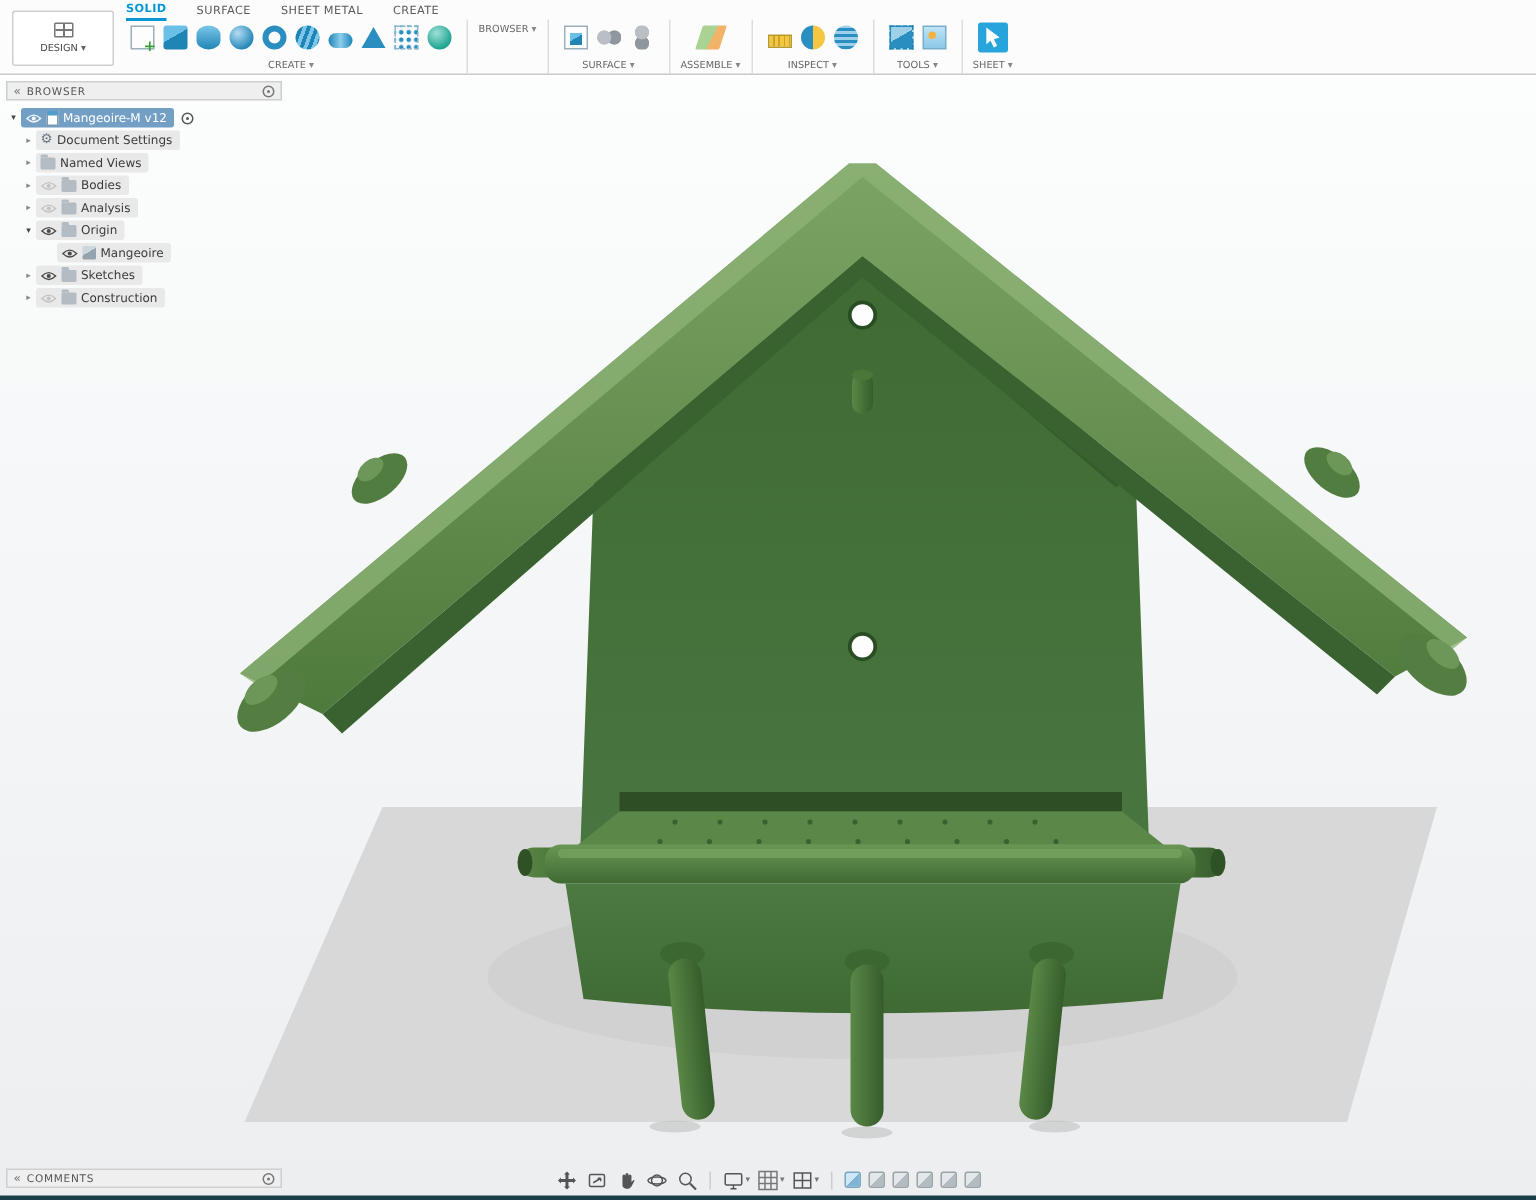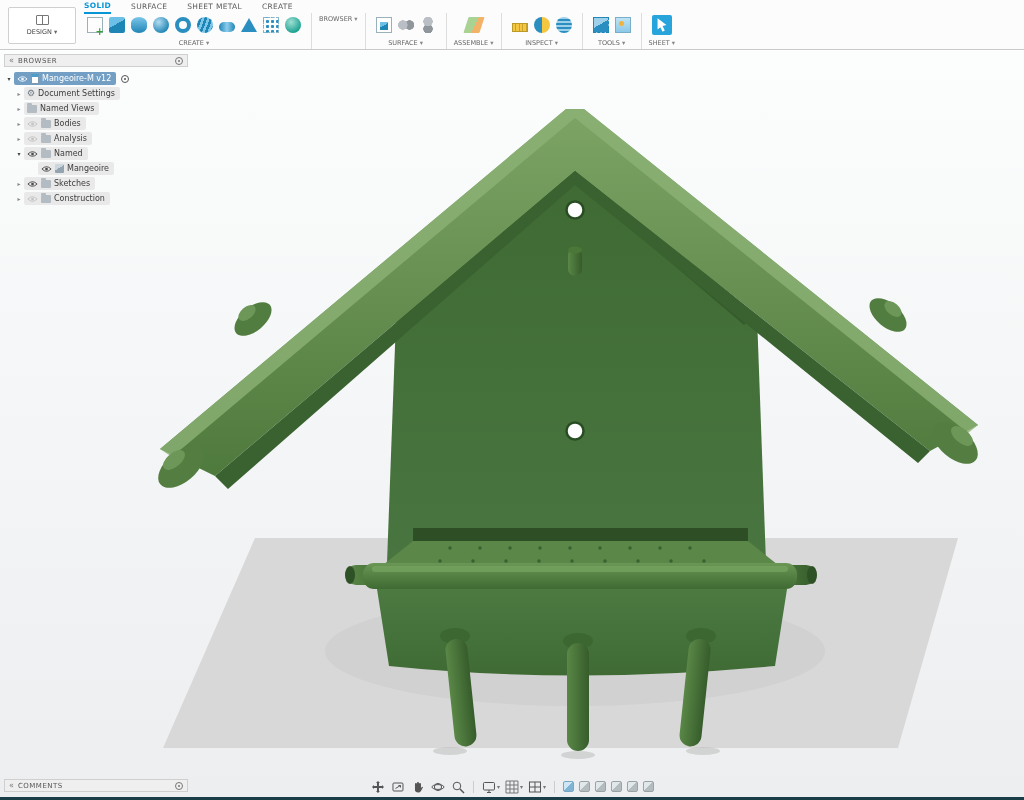--- a/index.html
+++ b/index.html
@@ -377,21 +377,21 @@
       </div>
 
       <div class="brow ind1">
         <span class="exp open"></span>
         <span class="chip">
           <svg class="eye" viewBox="0 0 12 8">
               <path d="M1 4 Q6 -1 11 4 Q6 9 1 4 Z" fill="none" stroke="currentColor"></path>
               <circle cx="6" cy="4" r="1.5" fill="currentColor"></circle>
             </svg>
           <span class="ticn folder"></span>
-          <span class="lbl">Named</span>
+          <span class="lbl">Origin</span>
         </span>
       </div>
 
       <div class="brow ind2">
         <span class="exp none"></span>
         <span class="chip">
           <svg class="eye" viewBox="0 0 12 8">
               <path d="M1 4 Q6 -1 11 4 Q6 9 1 4 Z" fill="none" stroke="currentColor"></path>
               <circle cx="6" cy="4" r="1.5" fill="currentColor"></circle>
             </svg>

